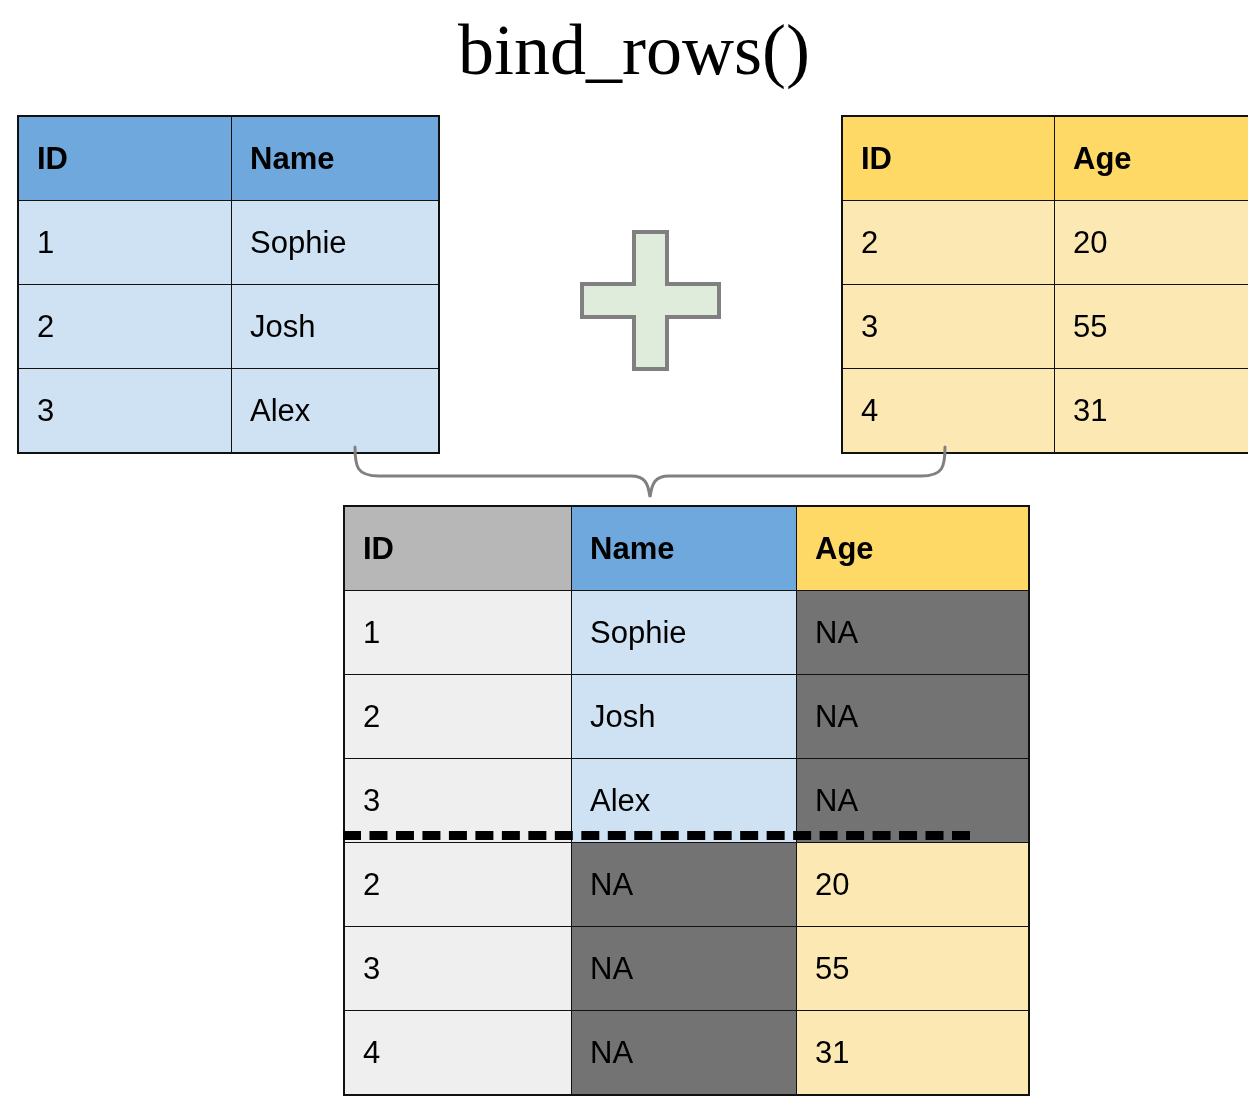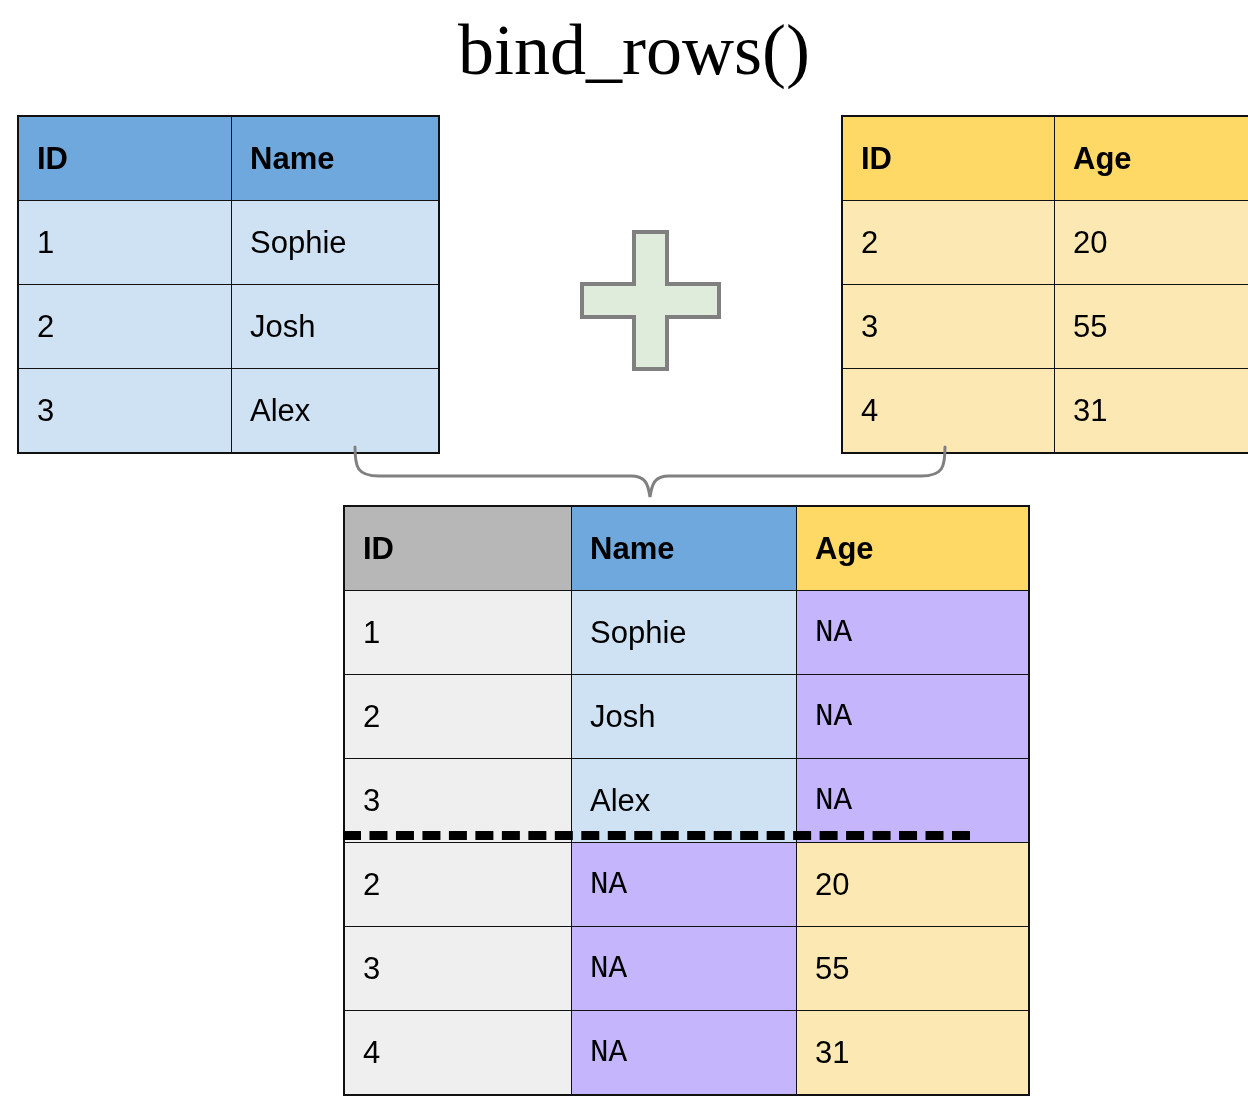--- a/index.html
+++ b/index.html
@@ -77,21 +77,21 @@
     left: 343px;
     top: 505px;
     width: 627px;
   }
   #table-result td.hdr-id   { background: #B7B7B7; }
   #table-result td.hdr-name { background: #6FA8DC; }
   #table-result td.hdr-age  { background: #FFD966; }
   #table-result td.c-id     { background: #EFEFEF; }
   #table-result td.c-blue   { background: #CFE2F3; }
   #table-result td.c-yellow { background: #FCE8B2; }
-  #table-result td.c-na     { background: #c4b5fd; font-family: Liberation Mono, monospace; }
+  #table-result td.c-na     { background: #737373; }
 
   
   #plus-sign {
     position: absolute;
     left: 578px;
     top: 228px;
     width: 145px;
     height: 145px;
   }
 

